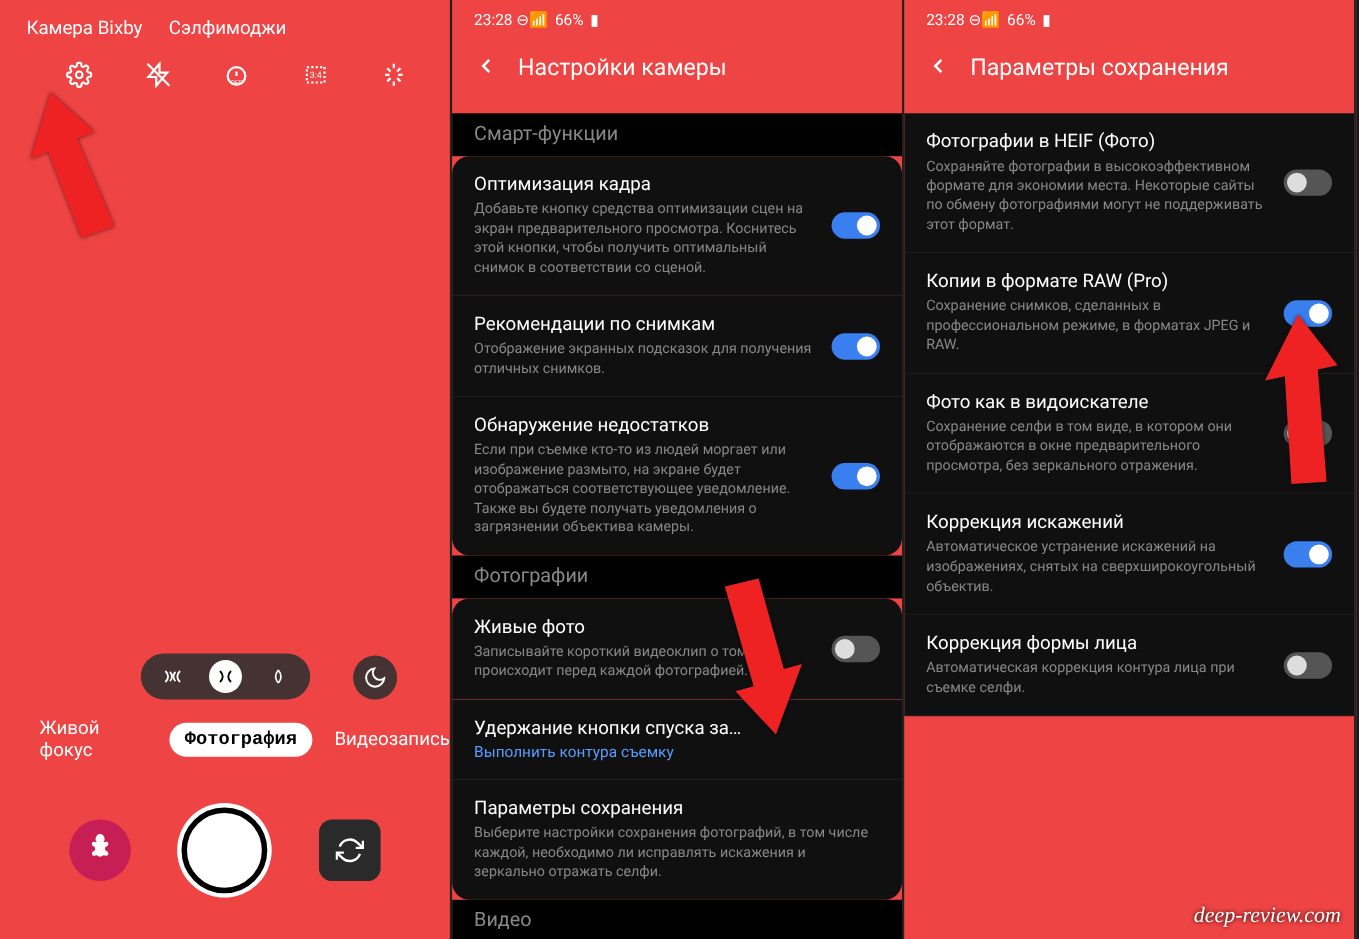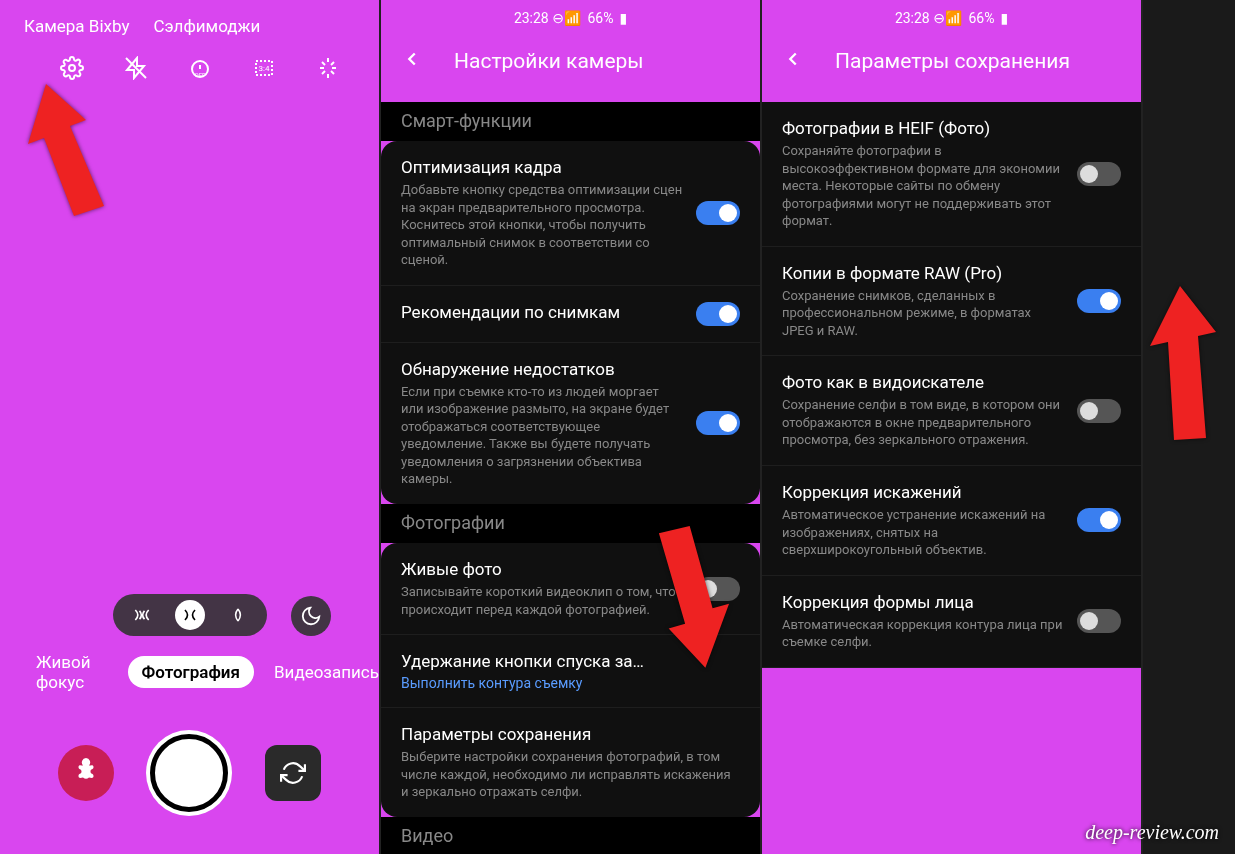--- a/index.html
+++ b/index.html
@@ -6,23 +6,23 @@
   body {
     background: #1a1a1a;
     font-family: -apple-system, BlinkMacSystemFont, "Segoe UI", Roboto, sans-serif;
     width: 1235px;
     height: 854px;
     display: flex;
     position: relative;
     overflow: hidden;
   }
   .panel {
-    width: 381px;
+    width: 411px;
     height: 854px;
-    background: #d946ef;
+    background: #ef4444;
     position: relative;
     border-right: 2px solid #222;
     overflow: hidden;
   }
   .panel:last-of-type { border-right: none; }
 
   
   .cam-top {
     display: flex;
     gap: 24px;
@@ -70,20 +70,21 @@
     color: #fff;
     font-size: 17px;
     padding-left: 36px;
   }
   .mode-pill {
     background: #fff;
     color: #000;
     padding: 6px 14px;
     border-radius: 20px;
     font-weight: 600;
+    font-family: Liberation Mono, monospace;
   }
 
   .cam-bottom {
     position: absolute;
     bottom: 42px;
     width: 100%;
     display: flex;
     justify-content: space-around;
     align-items: center;
     padding: 0 40px;
@@ -98,32 +99,32 @@
     border: 5px solid #000; box-shadow: 0 0 0 4px #fff;
   }
   .switch-cam {
     width: 56px; height: 56px; border-radius: 12px;
     background:#2a2a2a; display:flex;align-items:center;justify-content:center; color:#fff;
   }
 
   
   .statusbar {
     display: flex;
-    justify-content: center;
+    justify-content: flex-start;
     align-items: center;
     padding: 10px 20px 6px;
     color: #fff;
     font-size: 14px;
   }
   .statusbar .right { display:flex; gap:6px; align-items:center; }
 
   .header {
     display: flex;
     align-items: center;
-    gap: 31px;
+    gap: 18px;
     padding: 16px 20px 28px;
     color: #fff;
   }
   .header svg { width:22px; height:22px; }
   .header-title { font-size: 21px; font-weight:400; }
 
   .section-label {
     color: #888;
     font-size: 18px;
     padding: 8px 20px 10px;
@@ -285,20 +286,21 @@
   <div class="setting group-top">
     <div class="setting-text">
       <div class="setting-title">Оптимизация кадра</div>
       <div class="setting-desc">Добавьте кнопку средства оптимизации сцен на экран предварительного просмотра. Коснитесь этой кнопки, чтобы получить оптимальный снимок в соответствии со сценой.</div>
     </div>
     <div class="toggle on"></div>
   </div>
   <div class="setting">
     <div class="setting-text">
       <div class="setting-title">Рекомендации по снимкам</div>
+      <div class="setting-desc">Отображение экранных подсказок для получения отличных снимков.</div>
     </div>
     <div class="toggle on"></div>
   </div>
   <div class="setting group-bot">
     <div class="setting-text">
       <div class="setting-title">Обнаружение недостатков</div>
       <div class="setting-desc">Если при съемке кто-то из людей моргает или изображение размыто, на экране будет отображаться соответствующее уведомление. Также вы будете получать уведомления о загрязнении объектива камеры.</div>
     </div>
     <div class="toggle on"></div>
   </div>

